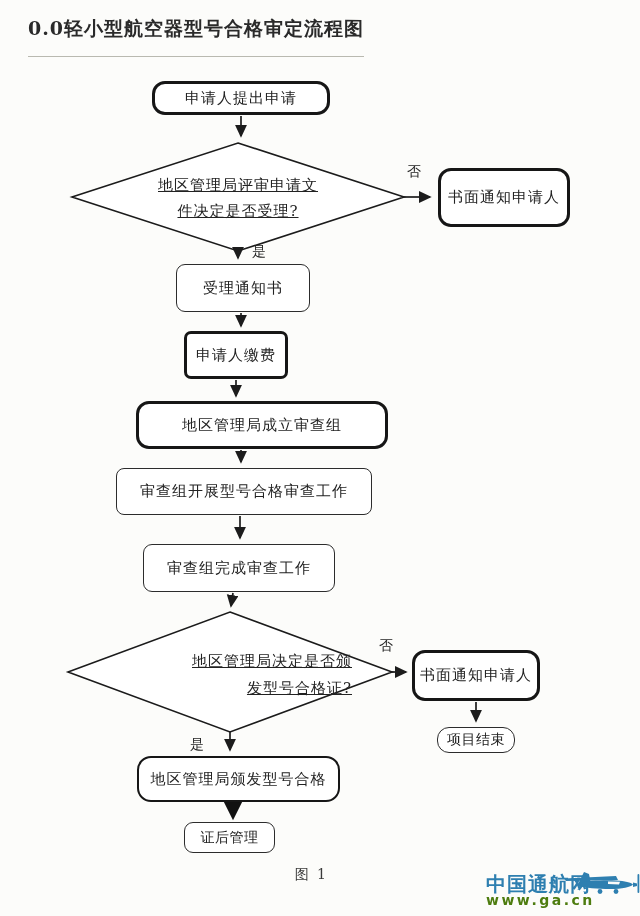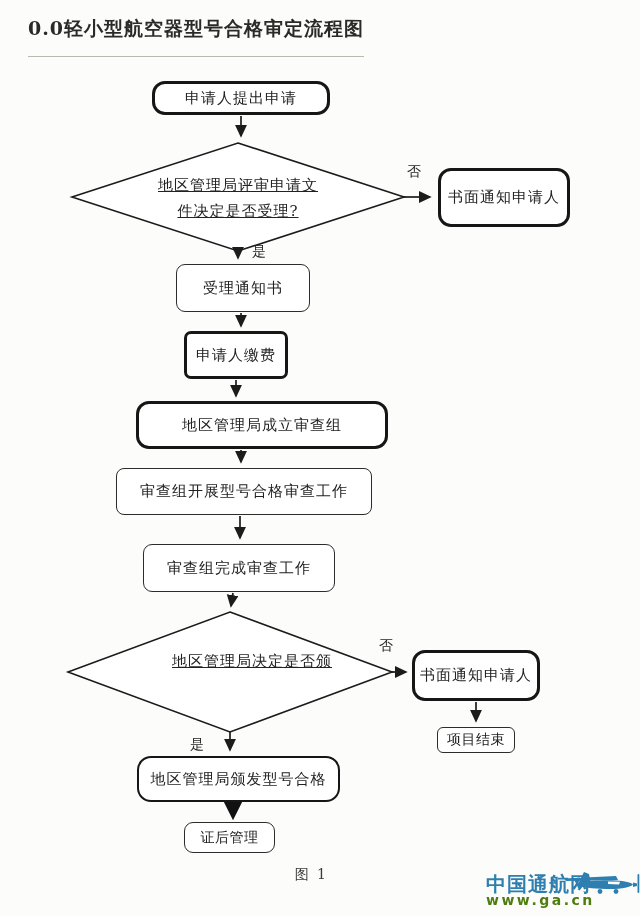--- a/index.html
+++ b/index.html
@@ -23,21 +23,21 @@
     font-size:15px; letter-spacing:1px; color:#222;
     box-sizing:border-box; text-align:center;
   }
   .box.thin { border-width:1.6px; border-color:#2c2c2c; border-radius:9px; }
   .box.med  { border-width:2.2px; border-radius:14px; }
   .box.small { font-size:14px; letter-spacing:0.5px; }
   .dtext {
     position:absolute; font-size:15px; letter-spacing:1px;
     line-height:26px; color:#222; text-align:center;text-decoration:underline;
   }
-  .dtext.left { text-align:center; line-height:27px; }
+  .dtext.left { text-align:right; line-height:27px; }
   .lbl { position:absolute; font-size:14px; color:#222; }
   #figure-caption { position:absolute; left:252px; top:866px; width:76px;
     text-align:right; font-size:14px; color:#3a3a3a; letter-spacing:2px; }
   #footer-logo { position:absolute; left:484px; top:869px; width:156px; height:44px;
     font-family:"DejaVu Sans","Liberation Sans",sans-serif; }
   #logo-site-name {
     position:absolute; left:2px; top:2px;
     font-size:20px; font-weight:bold; letter-spacing:1px;
     color:#2E7FB0;
   }
@@ -117,29 +117,30 @@
   <div class="box thin" style="left:116px;top:468px;width:256px;height:47px;border-radius:8px;">
     <span>审查组开展型号合格审查工作</span>
   </div>
 
   <div class="box thin" style="left:143px;top:544px;width:192px;height:48px;">
     <span>审查组完成审查工作</span>
   </div>
 
   <div class="dtext left" style="left:152px;top:648px;width:200px;">
     <div>地区管理局决定是否颁</div>
+    <div>发型号合格证?</div>
   </div>
 
   <div class="lbl" style="left:379px;top:637px;">否</div>
 
   <div class="box" style="left:412px;top:650px;width:128px;height:51px;">
     <span>书面通知申请人</span>
   </div>
 
-  <div class="box thin small" style="left:437px;top:727px;width:78px;height:26px;border-radius:6px;">
+  <div class="box thin small" style="left:437px;top:727px;width:78px;height:26px;border-radius:12px;">
     <span>项目结束</span>
   </div>
 
   <div class="lbl" style="left:190px;top:736px;">是</div>
 
   <div class="box med" style="left:137px;top:756px;width:203px;height:46px;">
     <span>地区管理局颁发型号合格</span>
   </div>
 
   <div class="box thin small" style="left:184px;top:822px;width:91px;height:31px;">

